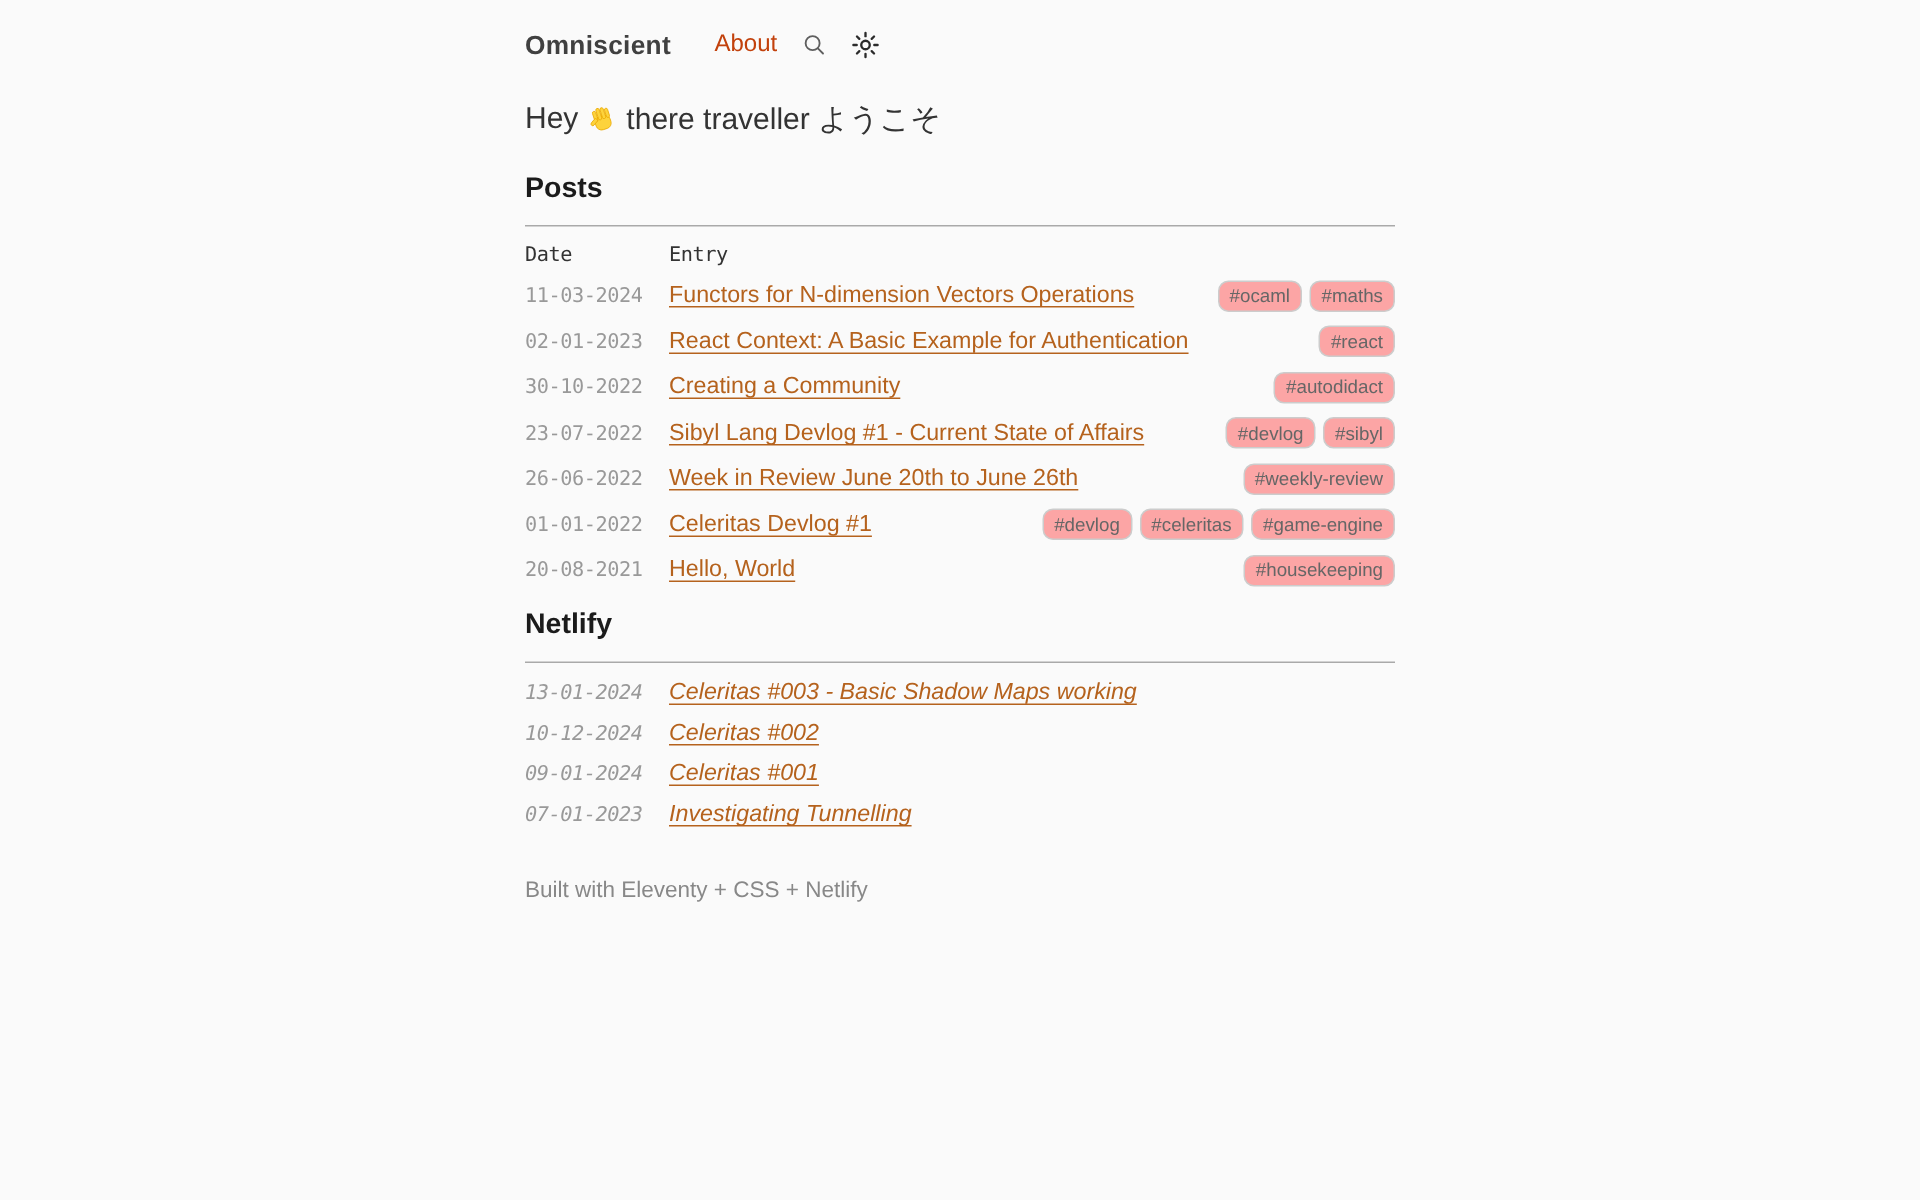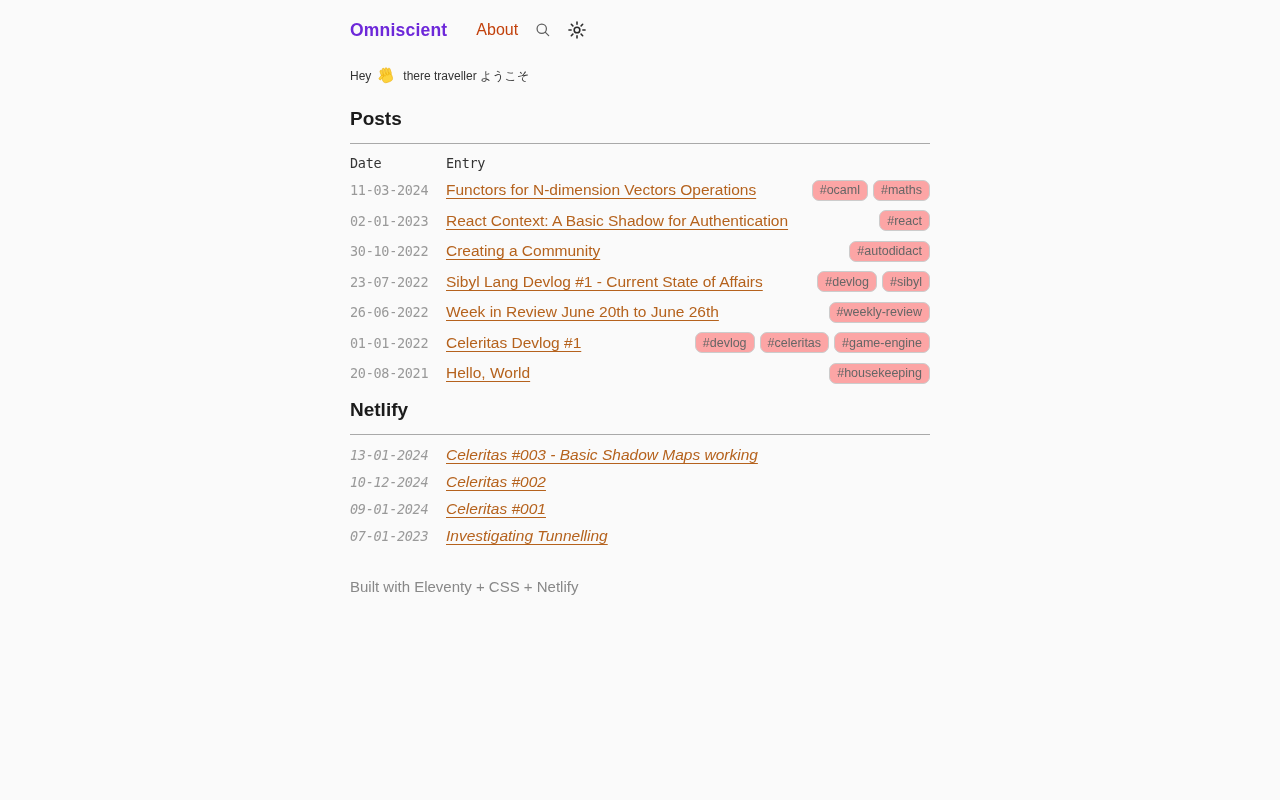--- a/index.html
+++ b/index.html
@@ -9,33 +9,33 @@
     background: var(--background, #fafafa);
     font-family: "Liberation Sans", sans-serif;
     color: #333;
     overflow: hidden;
   }
   .container { width: 580px; margin: 0 auto; padding-top: 15px; }
 
   
   .site-header { display: flex; align-items: center; height: 30px; }
   .site-title {
-    font-weight: bold; font-size: 17.5px; color: #6d28d9;
+    font-weight: bold; font-size: 17.5px; color: #404040;
     text-decoration: none; cursor: pointer; letter-spacing: 0.2px;
   }
   .nav-link { margin-left: 29px; font-size: 16px; color: #c2410c; text-decoration: none; cursor: pointer; }
   .icon-btn {
     background: none; border: none; padding: 2px; cursor: pointer;
     display: inline-flex; align-items: center; justify-content: center;
   }
   .icon-btn.search { margin-left: 13px; }
   .icon-btn.theme { margin-left: 9px; }
 
   
-  .greeting { margin: 21px 0 0 0; font-size: 12px; color: #333; display: flex; align-items: center; }
+  .greeting { margin: 21px 0 0 0; font-size: 20px; color: #333; display: flex; align-items: center; }
   .emoji { margin: 0 6px; display: inline-flex; align-items: center; }
 
   
   h2 {
     font-size: 19px; font-weight: bold; color: #1b1b1b;
     margin: 22px 0 0 0; line-height: 22px;
   }
   h2.logbook-heading { margin-top: 10px; }
   hr { border: none; border-top: 1px solid #a9a9a9; margin: 13px 0 0 0; }
 
@@ -135,21 +135,21 @@
         <div class="trow">
           <span class="date">11-03-2024</span>
           <span><a class="link" href="#">Functors for N-dimension Vectors Operations</a></span>
           <span class="tags">
             <span class="tag">#ocaml</span>
             <span class="tag">#maths</span>
           </span>
         </div>
         <div class="trow">
           <span class="date">02-01-2023</span>
-          <span><a class="link" href="#">React Context: A Basic Shadow for Authentication</a></span>
+          <span><a class="link" href="#">React Context: A Basic Example for Authentication</a></span>
           <span class="tags">
             <span class="tag">#react</span>
           </span>
         </div>
         <div class="trow">
           <span class="date">30-10-2022</span>
           <span><a class="link" href="#">Creating a Community</a></span>
           <span class="tags">
             <span class="tag">#autodidact</span>
           </span>

